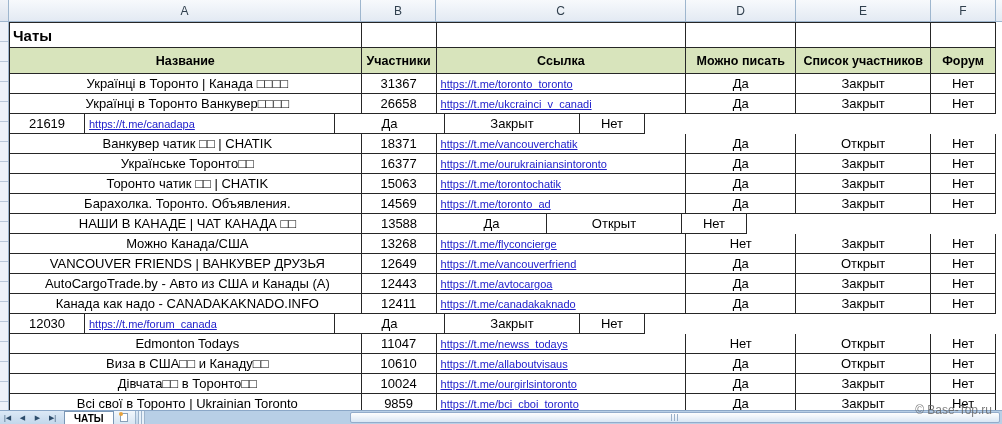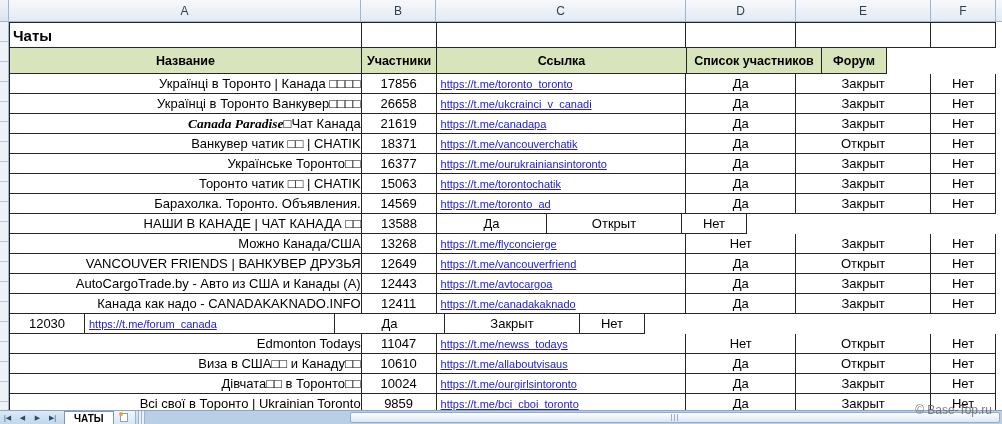--- a/index.html
+++ b/index.html
@@ -28,21 +28,21 @@
 
   
   .table{position:absolute;left:9px;top:22px;width:987px;border-left:1px solid var(--grid_border);
          border-top:1px solid var(--grid_border);background:#fff;}
   .tr{display:flex;height:20px;}
   .tr.title-row{height:25px;}
   .tr.head-row{height:26px;}
   .td{border-right:1px solid var(--grid_border);border-bottom:1px solid var(--grid_border);
       font-size:13px;color:#000;display:flex;align-items:center;white-space:nowrap;overflow:hidden;}
   .cA{width:352px;} .cB{width:75px;} .cC{width:250px;} .cD{width:110px;} .cE{width:135px;} .cF{width:65px;}
-  .name{justify-content:flex-end;padding-left:4px;}
+  .name{justify-content:center;padding-left:4px;}
   .ctr{justify-content:center;}
   .title-cell{font-size:15px;font-weight:bold;padding-left:3px;justify-content:flex-start;}
   .head-row .td{background:var(--header_fill);font-weight:bold;font-size:12.5px;justify-content:center;}
   .linkcell{justify-content:flex-start;padding-left:4px;}
   .link{color:var(--link);text-decoration:underline;cursor:pointer;font-size:11px;}
   .styled{font-family:"Liberation Serif",serif;font-weight:bold;font-style:italic;font-size:13.5px;}
 
   
   .watermark{position:absolute;right:10px;bottom:7px;font-size:12px;color:#5f5f5f;opacity:.8;z-index:6;}
 
@@ -90,30 +90,31 @@
       <div class="td cB"></div>
       <div class="td cC"></div>
       <div class="td cD"></div>
       <div class="td cE"></div>
       <div class="td cF"></div>
     </div>
     <div class="tr head-row">
       <div class="td cA">Название</div>
       <div class="td cB">Участники</div>
       <div class="td cC">Ссылка</div>
+      <div class="td cD">Можно писать</div>
       <div class="td cE">Список участников</div>
       <div class="td cF">Форум</div>
     </div>
     <div id="tbody">
     <div class="tr">
       <div class="td cA name">
             <span class="styled"></span>
             <span>Українці в Торонто | Канада □□□□</span>
           </div>
-      <div class="td cB ctr">17856</div>
+      <div class="td cB ctr">31367</div>
       <div class="td cC linkcell">
             <span class="link">https://t.me/toronto_toronto</span>
           </div>
       <div class="td cD ctr">Да</div>
       <div class="td cE ctr">Закрыт</div>
       <div class="td cF ctr">Нет</div>
     </div>
 
     <div class="tr">
       <div class="td cA name">
@@ -123,24 +124,20 @@
       <div class="td cB ctr">26658</div>
       <div class="td cC linkcell">
             <span class="link">https://t.me/ukcrainci_v_canadi</span>
           </div>
       <div class="td cD ctr">Да</div>
       <div class="td cE ctr">Закрыт</div>
       <div class="td cF ctr">Нет</div>
     </div>
 
     <div class="tr">
-      <div class="td cA name">
-            <span class="styled">Canada Paradise</span>
-            <span>□Чат Канада</span>
-          </div>
       <div class="td cB ctr">21619</div>
       <div class="td cC linkcell">
             <span class="link">https://t.me/canadapa</span>
           </div>
       <div class="td cD ctr">Да</div>
       <div class="td cE ctr">Закрыт</div>
       <div class="td cF ctr">Нет</div>
     </div>
 
     <div class="tr">

